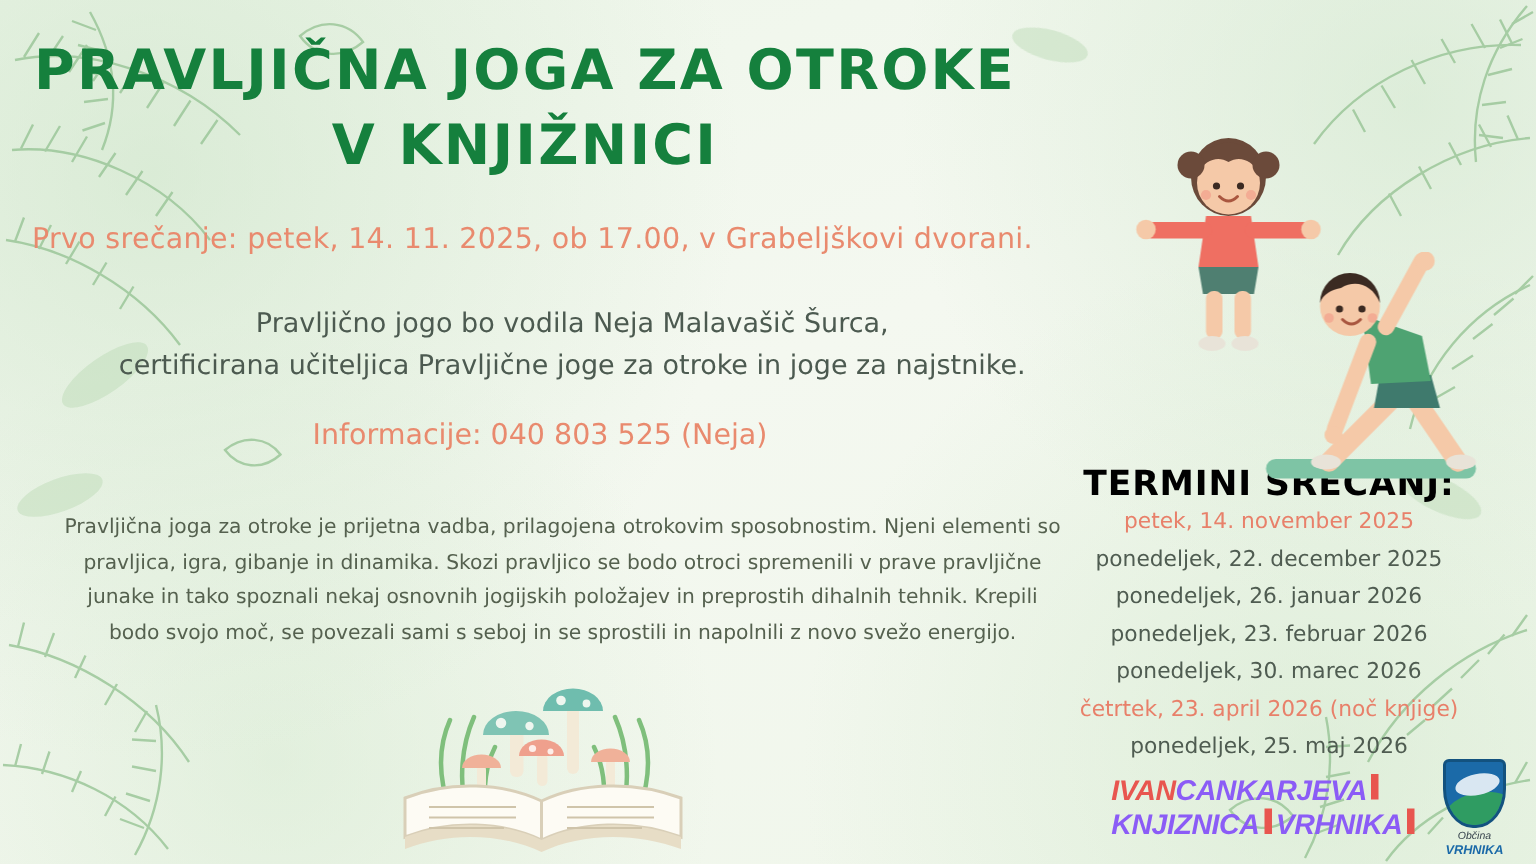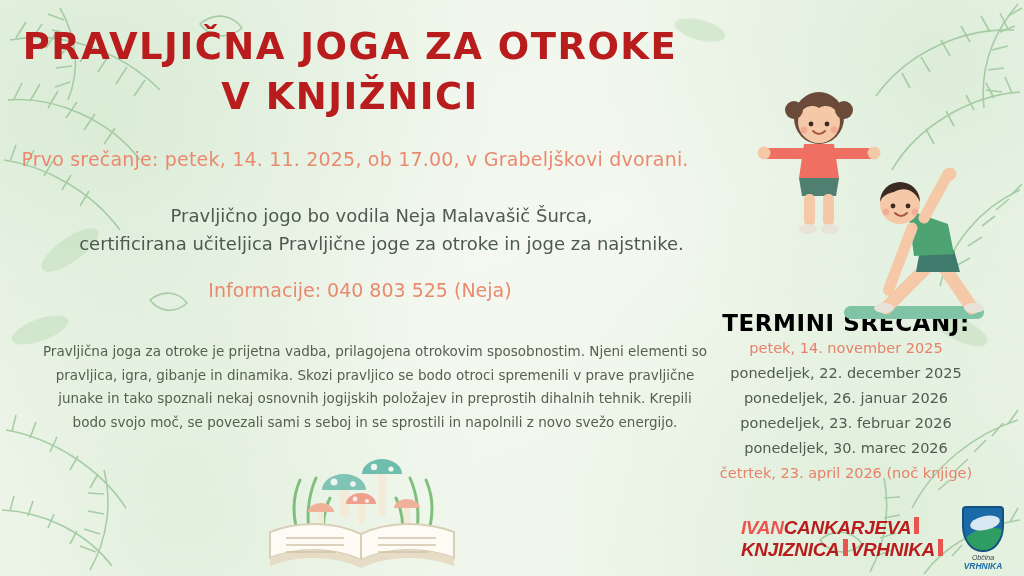--- a/index.html
+++ b/index.html
@@ -29,21 +29,21 @@
   .title-block {
     position: absolute;
     top: 22px; left: 0; width: 700px;
     text-align: center;
   }
   .title {
     font-family: "DejaVu Sans", sans-serif;
     font-weight: bold;
     font-size: 37px;
     letter-spacing: 1.5px;
-    color: #b91c1c;
+    color: #15803d;
     line-height: 1.35;
     text-transform: uppercase;
   }
   .title .line2 { display: block; }
 
   .subtitle {
     position: absolute;
     top: 148px; left: 0; width: 710px;
     text-align: center;
     font-size: 19px;
@@ -113,21 +113,21 @@
     display: flex; align-items: center; gap: 16px; font-style: italic;
   }
   .logo-library {
     display: flex; flex-direction: column; gap: 1px;
     font-family: "Liberation Sans", sans-serif;
     font-weight: bold; font-size: 19px; letter-spacing: -0.3px;
     line-height: 1.05;
   }
   .logo-row { display: flex; align-items: baseline; }
   .logo-ivan { color: #e8564f; }
-  .logo-dark { color: #b91c1c; }
+  .logo-dark { color: #8b5cf6; }
   .logo-bar { display: inline-block; width: 5px; height: 17px; background: #e8564f; margin: 0 3px; }
   .logo-muni { display: flex; flex-direction: column; align-items: center; }
   .muni-shield {
     width: 42px; height: 46px;
     background: #1b6aa8;
     border-radius: 4px 4px 20px 20px / 4px 4px 26px 26px;
     position: relative; overflow: hidden;
     border: 2px solid #13527f;
   }
   .muni-shield::before {
@@ -223,20 +223,21 @@
   <div class="body-text">Pravljična joga za otroke je prijetna vadba, prilagojena otrokovim sposobnostim. Njeni elementi so pravljica, igra, gibanje in dinamika. Skozi pravljico se bodo otroci spremenili v prave pravljične junake in tako spoznali nekaj osnovnih jogijskih položajev in preprostih dihalnih tehnik. Krepili bodo svojo moč, se povezali sami s seboj in se sprostili in napolnili z novo svežo energijo.</div>
 
   <div class="terms">
     <div class="terms-title">Termini srečanj:</div>
     <div class="term hl">petek, 14. november 2025</div>
     <div class="term">ponedeljek, 22. december 2025</div>
     <div class="term">ponedeljek, 26. januar 2026</div>
     <div class="term">ponedeljek, 23. februar 2026</div>
     <div class="term">ponedeljek, 30. marec 2026</div>
     <div class="term hl">četrtek, 23. april 2026 (noč knjige)</div>
+    <div class="term">ponedeljek, 25. maj 2026</div>
   </div>
 
   <svg class="kid kid-girl" width="130" height="150" viewBox="0 0 130 150">
 
     <ellipse cx="65" cy="32" rx="25" ry="26" fill="#6b4a3a"></ellipse>
 
     <circle cx="65" cy="36" r="21" fill="#f5c9a8"></circle>
 
     <path d="M44,30 a21,21 0 0 1 42,0 c-6,-10 -14,-12 -21,-8 c-7,-4 -15,-2 -21,8z" fill="#6b4a3a"></path>
 

